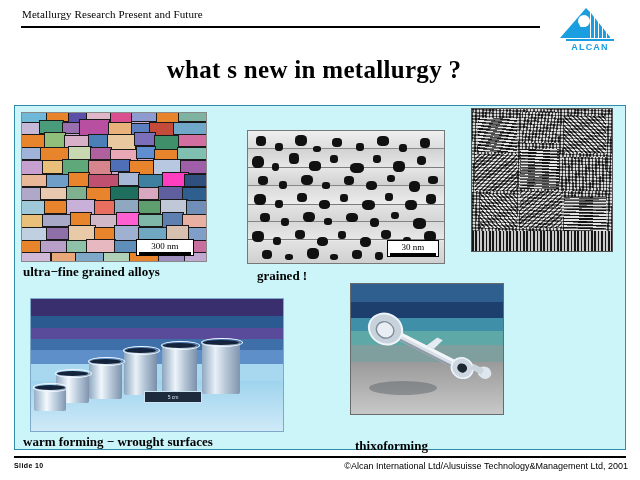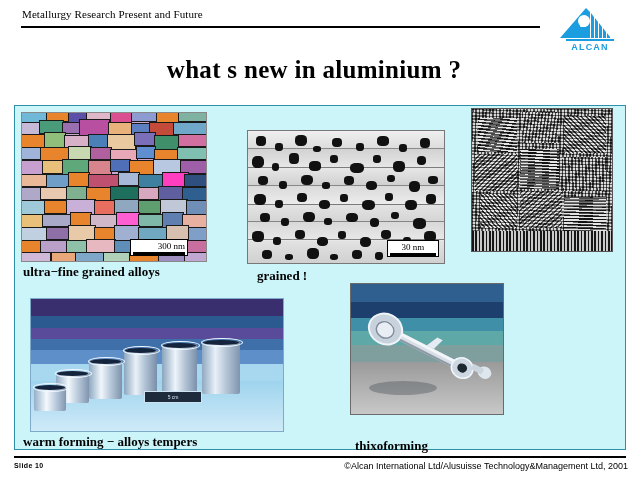--- a/index.html
+++ b/index.html
@@ -124,21 +124,21 @@
 
       <path d="M30,4 L30,34 L4,34 Z" fill="#1a9ee0"></path>
       <circle cx="28" cy="17" r="6" fill="#ffffff"></circle>
       <path d="M30,11 L30,23 L24,23 Z" fill="#ffffff"></path>
 
       <rect x="10" y="35" width="48" height="2" fill="#1a9ee0"></rect>
       <text x="34" y="46" font-family="Liberation Sans, DejaVu Sans, sans-serif" font-size="9" font-weight="bold" fill="#1a9ee0" text-anchor="middle" letter-spacing="1.2">ALCAN</text>
     </svg>
   </div>
 
-  <div class="title">what s new in aluminium ?</div>
+  <div class="title">what s new in metallurgy ?</div>
 
   <div class="content">
 
     <div class="panel p1">
       <div class="ebsd">
         <div class="g" style="left:-2%;top:-2%;width:16%;height:9%;background:#6fb8d8"></div>
         <div class="g" style="left:13%;top:-2%;width:13%;height:8%;background:#e8842c"></div>
         <div class="g" style="left:25%;top:-2%;width:11%;height:10%;background:#5b4fa8"></div>
         <div class="g" style="left:35%;top:-2%;width:14%;height:7%;background:#e0b7c8"></div>
         <div class="g" style="left:48%;top:-2%;width:12%;height:9%;background:#d94f90"></div>
@@ -237,21 +237,21 @@
         <div class="g" style="left:89%;top:86%;width:13%;height:10%;background:#c86f9f"></div>
 
         <div class="g" style="left:-2%;top:94%;width:18%;height:9%;background:#d0b8d8"></div>
         <div class="g" style="left:16%;top:94%;width:14%;height:9%;background:#e8a87a"></div>
         <div class="g" style="left:29%;top:94%;width:16%;height:9%;background:#7fa8c8"></div>
         <div class="g" style="left:44%;top:94%;width:15%;height:9%;background:#b0d0b8"></div>
         <div class="g" style="left:58%;top:94%;width:17%;height:9%;background:#e8842c"></div>
         <div class="g" style="left:74%;top:94%;width:15%;height:9%;background:#9f8fc0"></div>
         <div class="g" style="left:88%;top:94%;width:14%;height:9%;background:#c0a8d0"></div>
 
-        <div class="scalebar" style="right:18px;bottom:5px;width:58px;text-align:right;">
+        <div class="scalebar" style="right:12px;bottom:5px;width:58px;">
           <span>300 nm</span>
           <i></i>
         </div>
       </div>
     </div>
     <div class="cap" style="left:8px;top:158px;">ultra−fine grained alloys</div>
 
     <div class="panel p2">
       <div class="tem">
         <div class="lam" style="top:0%;height:14%;background:linear-gradient(180deg,#efefef,#dcdcdc);"></div>
@@ -416,21 +416,21 @@
             <div class="rim"></div>
         </div>
 
         <div style="position:absolute;left:45%;top:70%;width:22%;height:7%;
                     background:#1d2b3c;border:1px solid #cfe4f2;
                     display:flex;align-items:center;justify-content:center;">
           <span style="font-size:5px;color:#cfe4f2;font-family:'Liberation Sans','DejaVu Sans',sans-serif;">5 cm</span>
         </div>
       </div>
     </div>
-    <div class="cap" style="left:8px;top:328px;">warm forming − alloys tempers</div>
+    <div class="cap" style="left:8px;top:328px;">warm forming − wrought surfaces</div>
 
     <div class="panel p5">
       <div class="rod">
         <div style="position:absolute;left:0;top:0;width:100%;height:22%;background:#2f5f8f;"></div>
         <div style="position:absolute;left:0;top:14%;width:100%;height:16%;background:#1c3f6e;"></div>
         <div style="position:absolute;left:0;top:26%;width:100%;height:14%;background:#3f8fa8;"></div>
         <div style="position:absolute;left:0;top:36%;width:100%;height:14%;background:#5fa8a8;"></div>
         <div style="position:absolute;left:0;top:47%;width:100%;height:16%;background:#7f9f9f;"></div>
         <div style="position:absolute;left:0;top:60%;width:100%;height:40%;
              background:linear-gradient(180deg,#9a9a9a,#c8c8c8);"></div>

